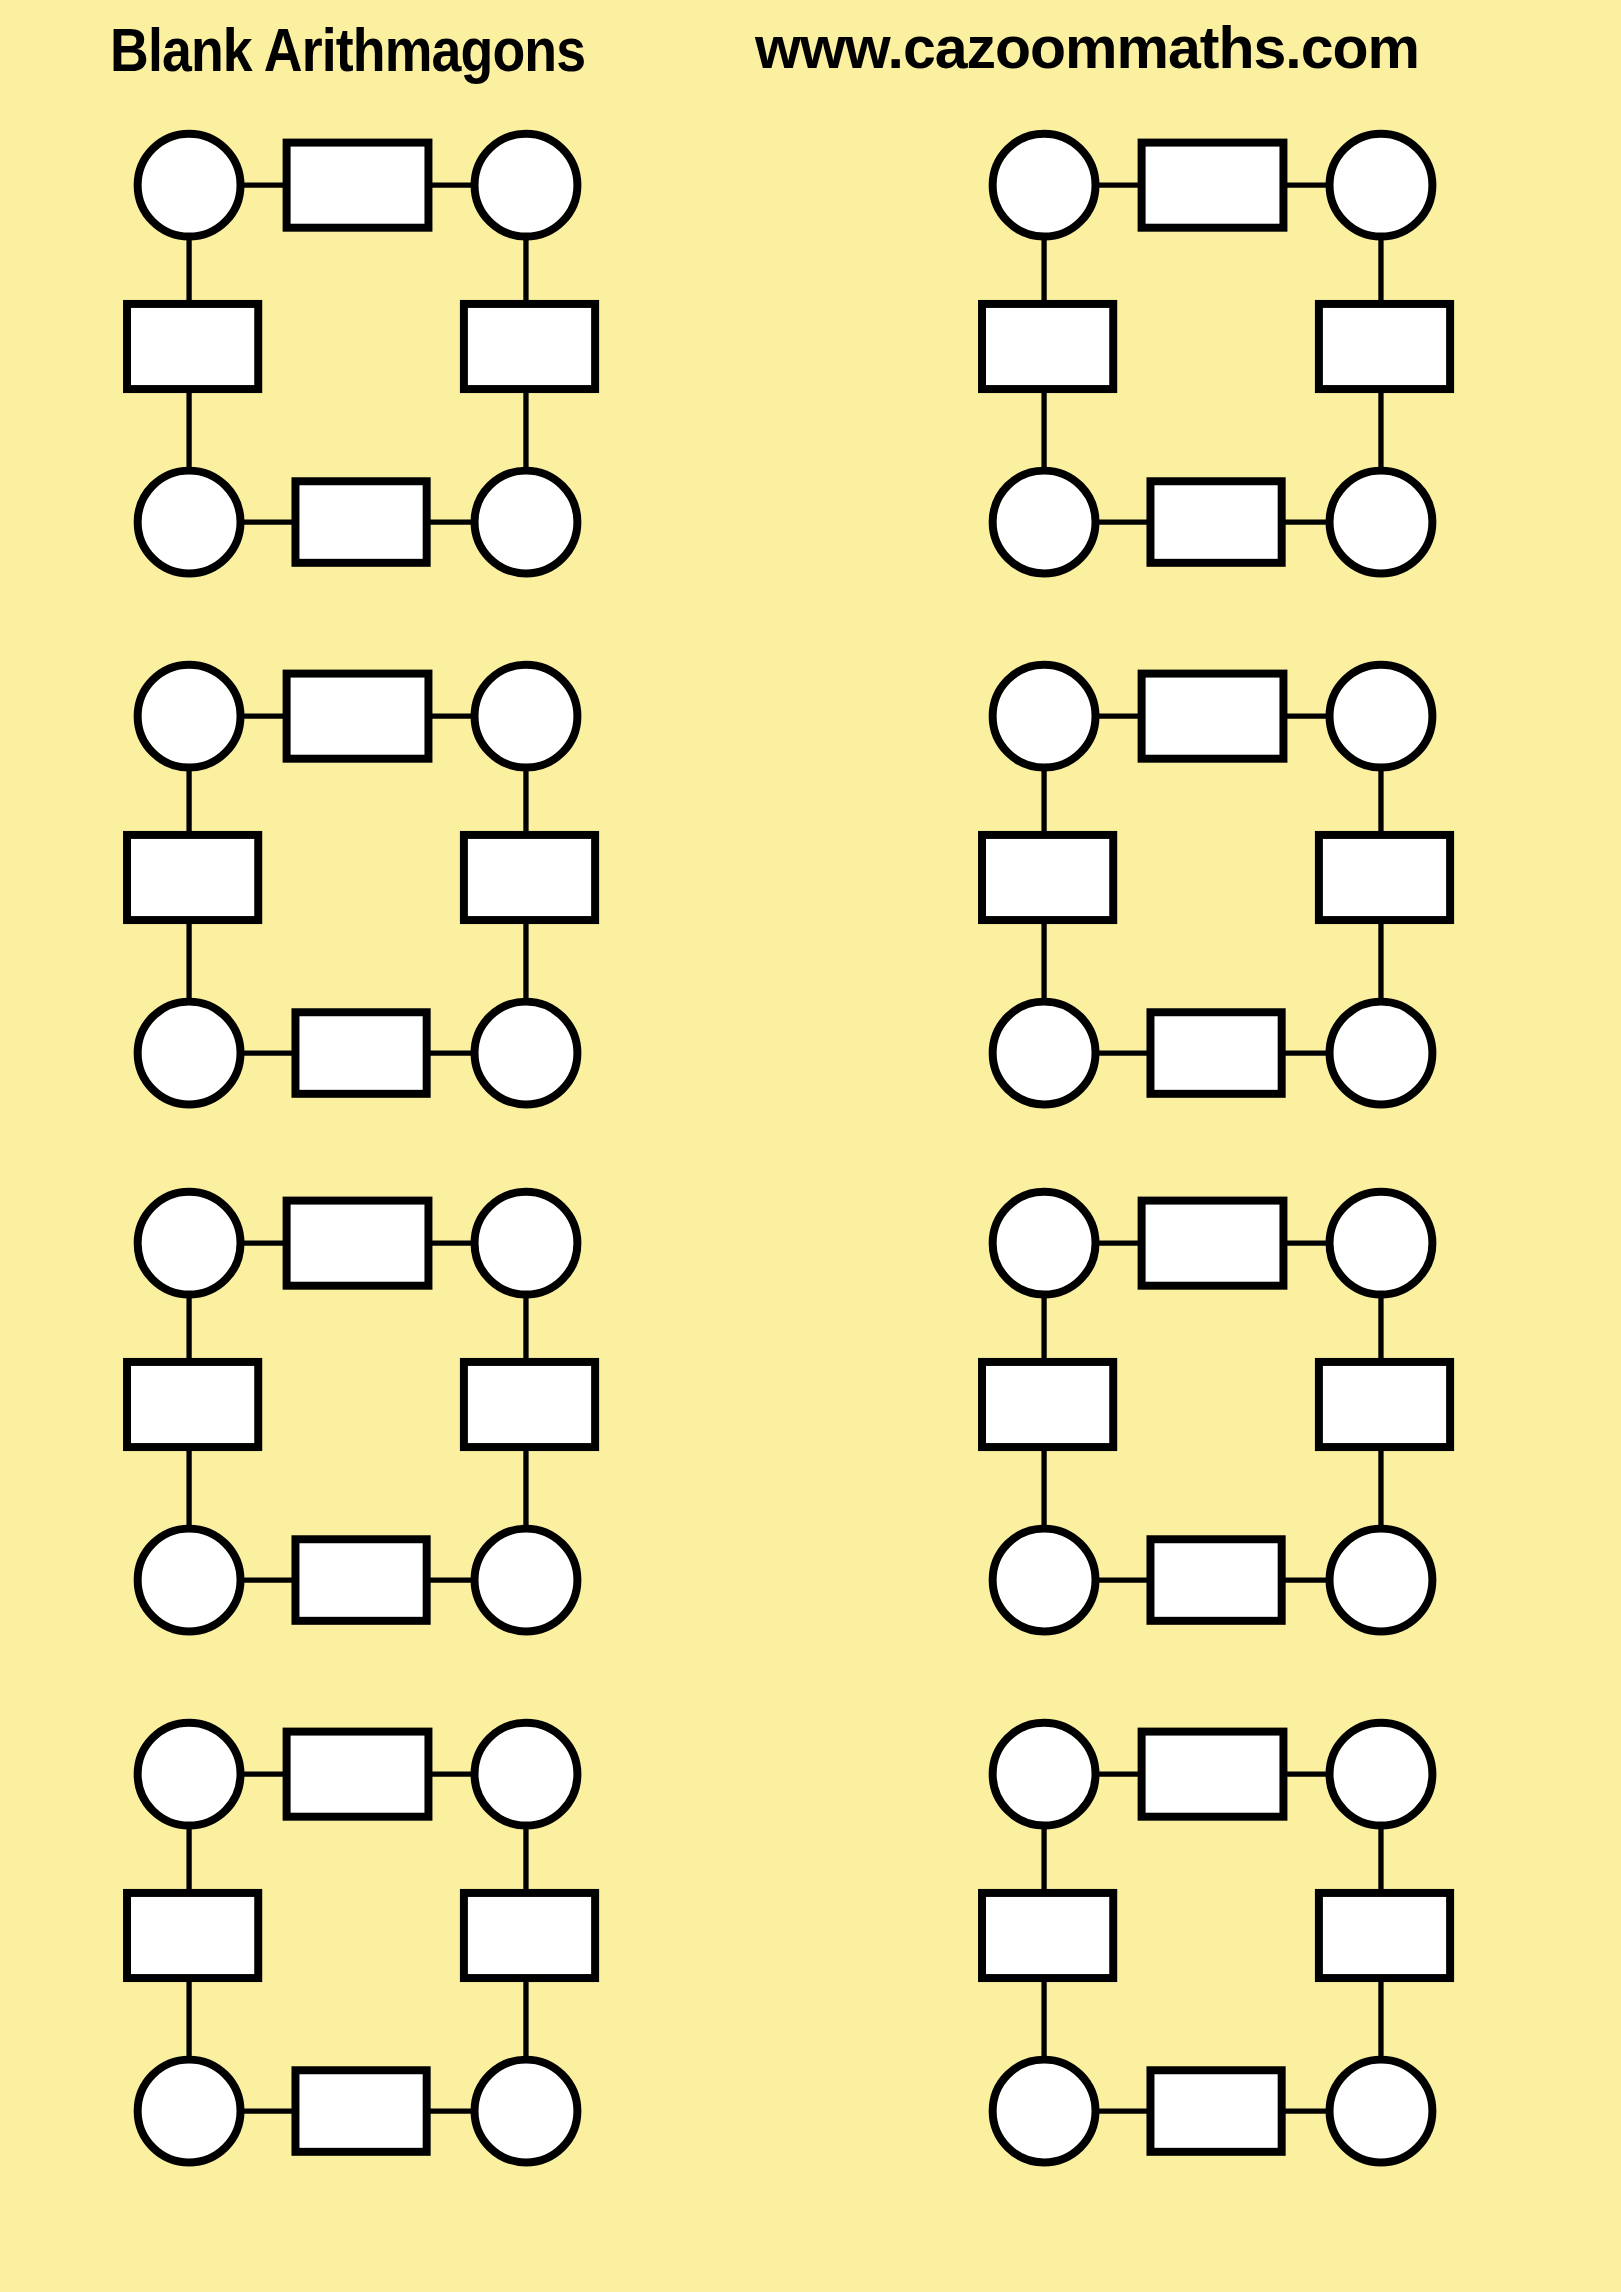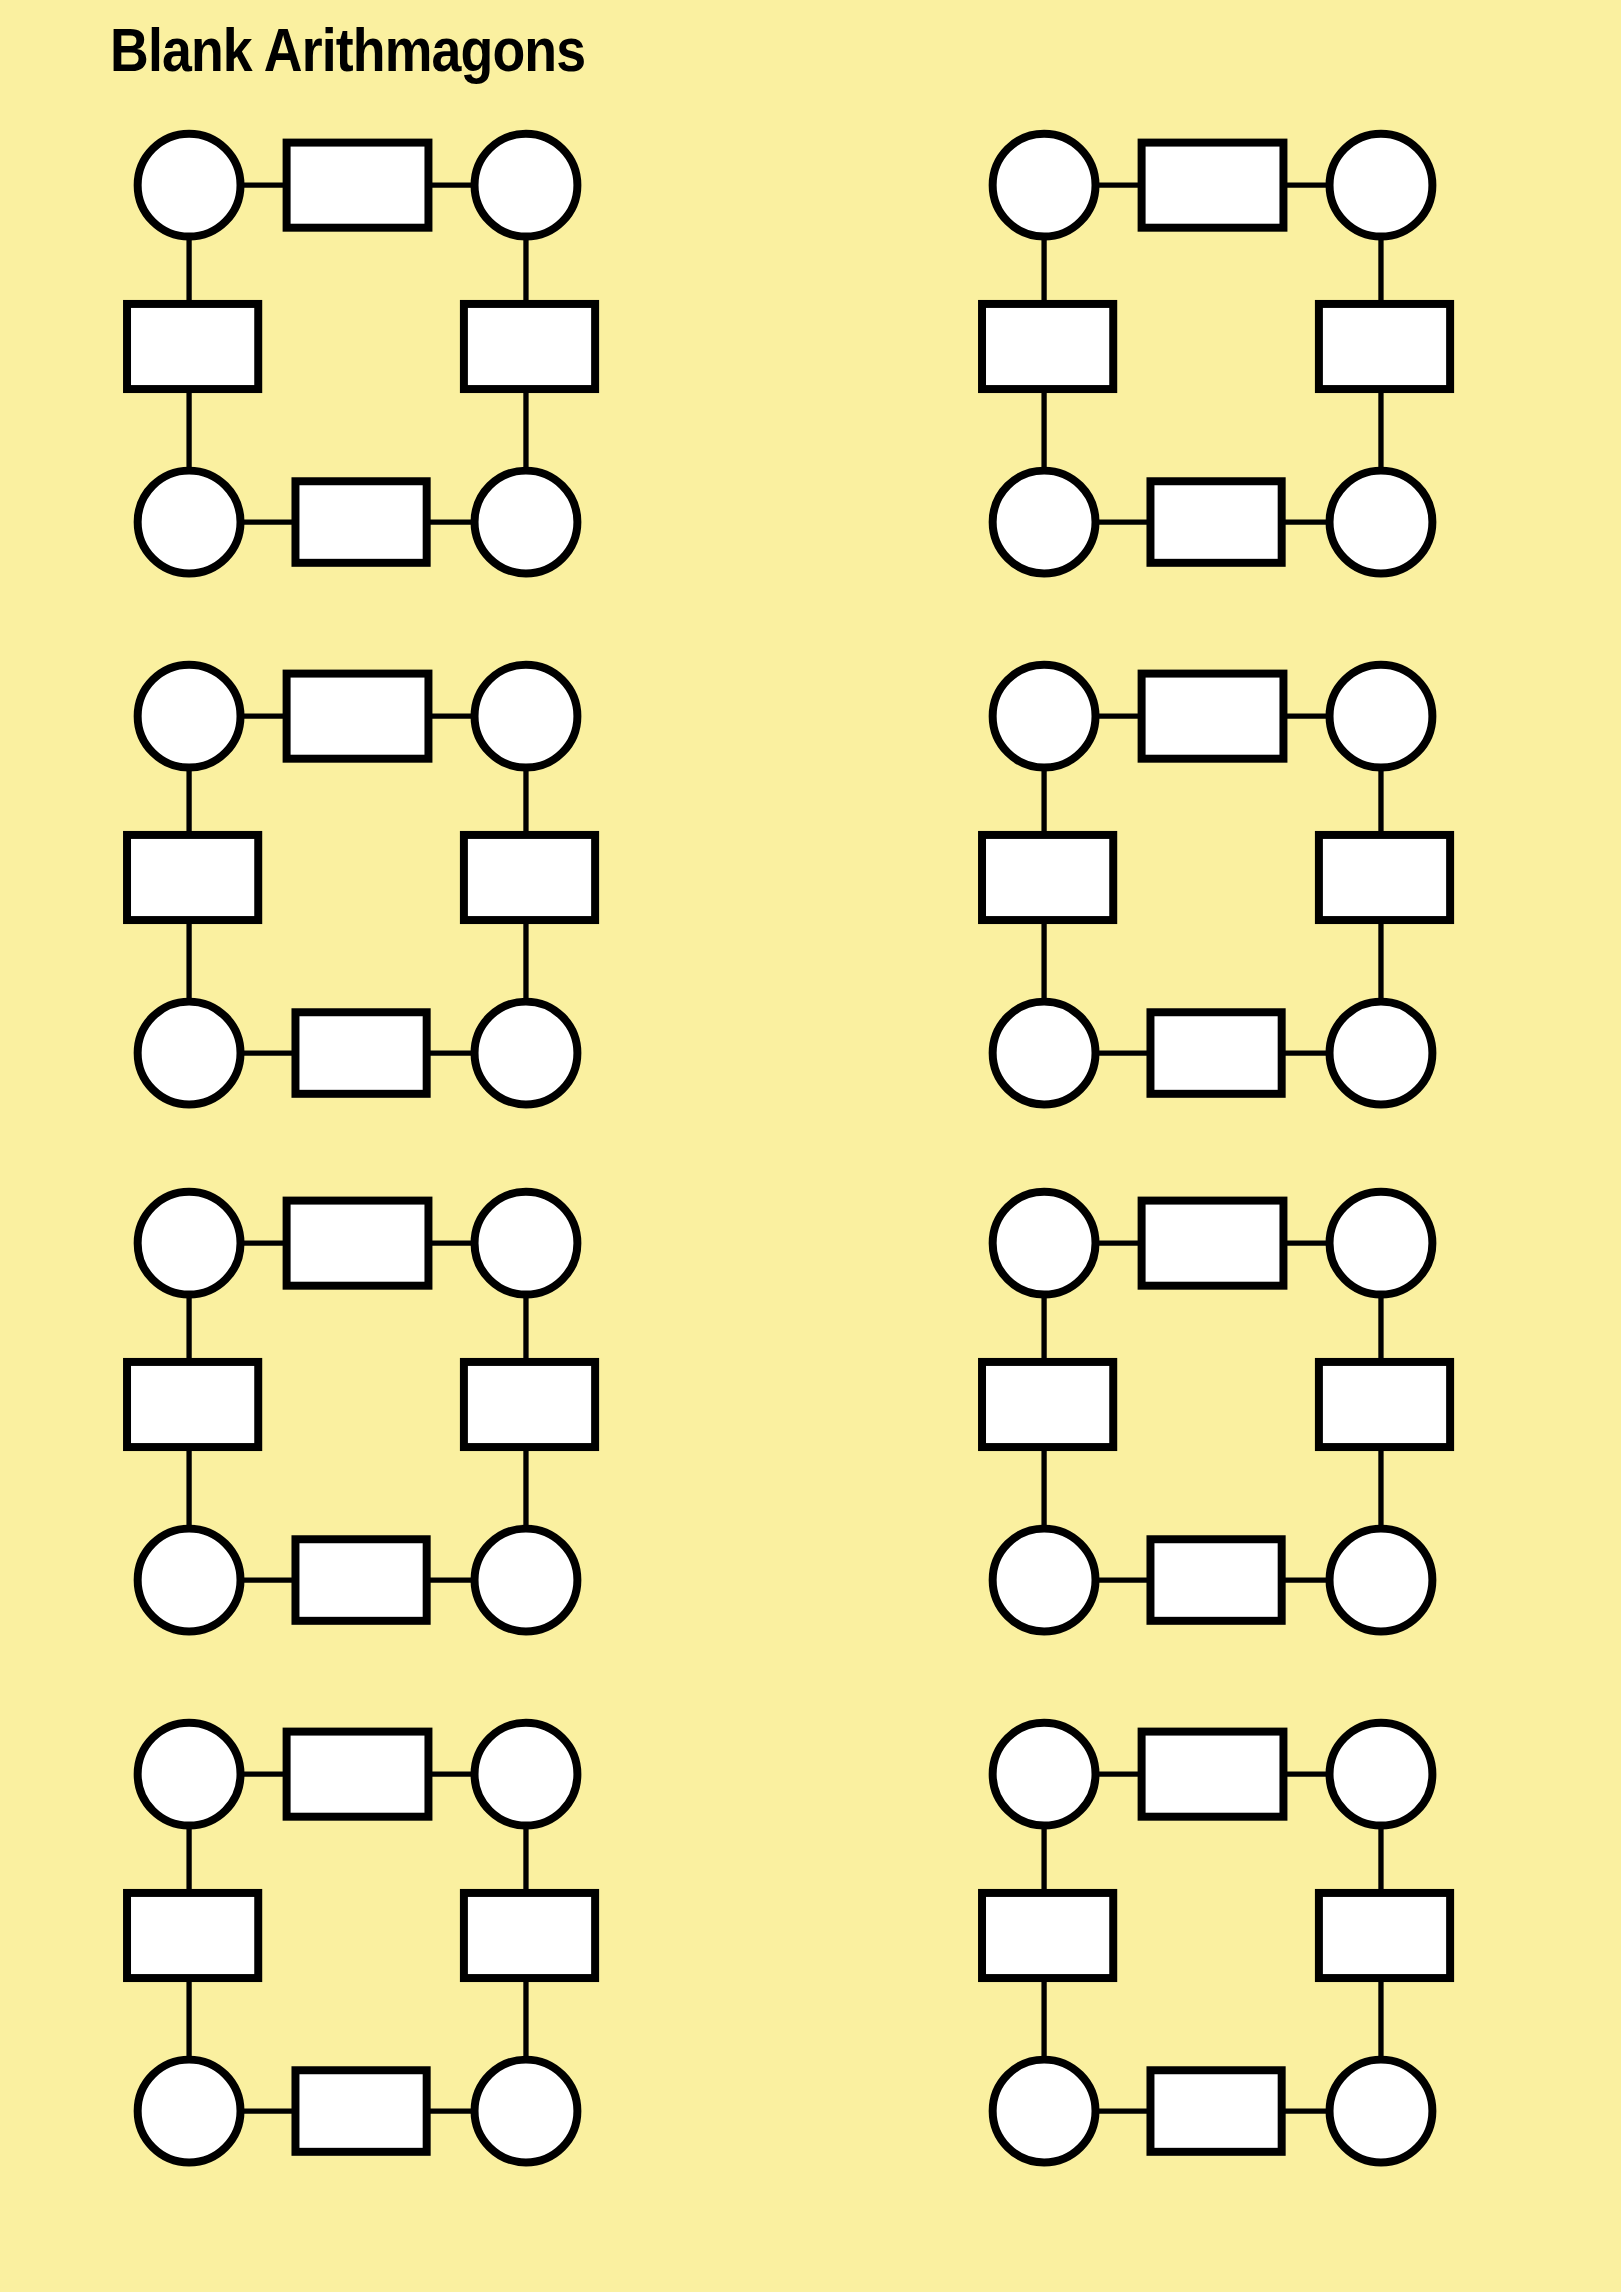--- a/index.html
+++ b/index.html
@@ -84,20 +84,21 @@
     stroke: #000000;
     stroke-width: 6;
     fill: none;
   }
 </style>
 </head>
 <body>
 
 <div id="header">
   <div id="title">Blank Arithmagons</div>
+  <div id="site-url">www.cazoommaths.com</div>
 </div>
 
 <div id="grid">
     <div class="arithmagon" style="left: 57px; top: 116px;">
       <svg viewBox="0 0 590 520" width="578" height="510" class="am-svg">
         <line x1="176" y1="78" x2="228" y2="78" class="connector"></line>
         <line x1="388" y1="78" x2="440" y2="78" class="connector"></line>
         <line x1="118" y1="136" x2="118" y2="212" class="connector"></line>
         <line x1="118" y1="308" x2="118" y2="400" class="connector"></line>
         <line x1="498" y1="136" x2="498" y2="212" class="connector"></line>

